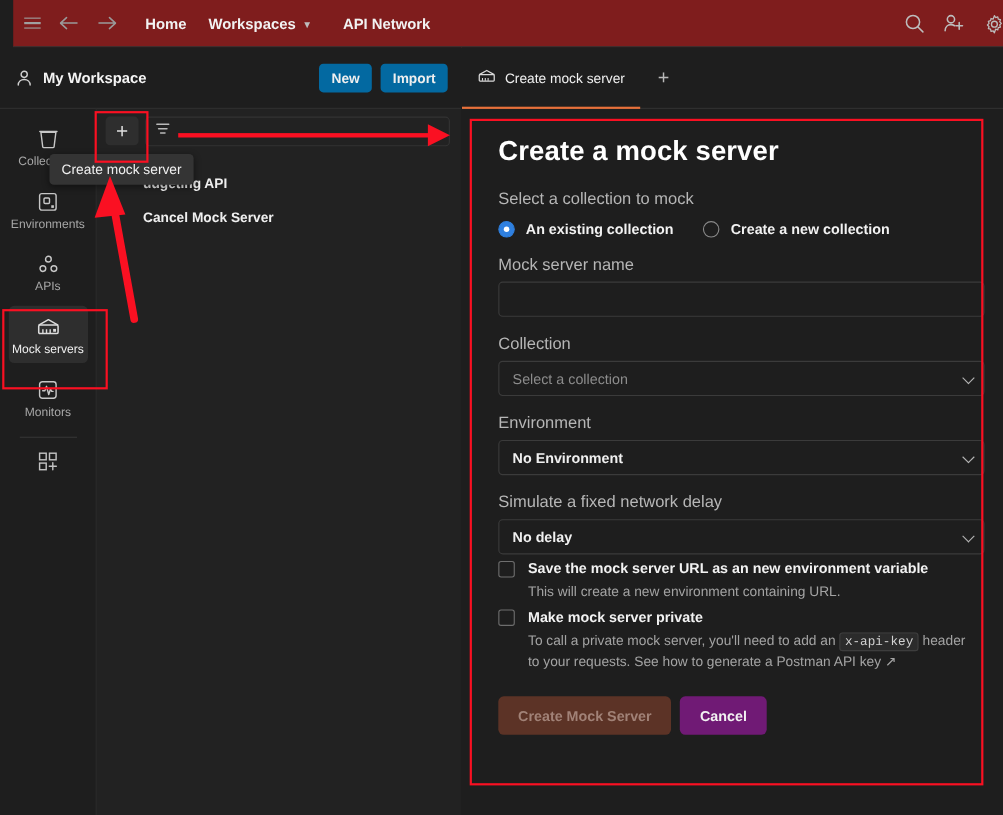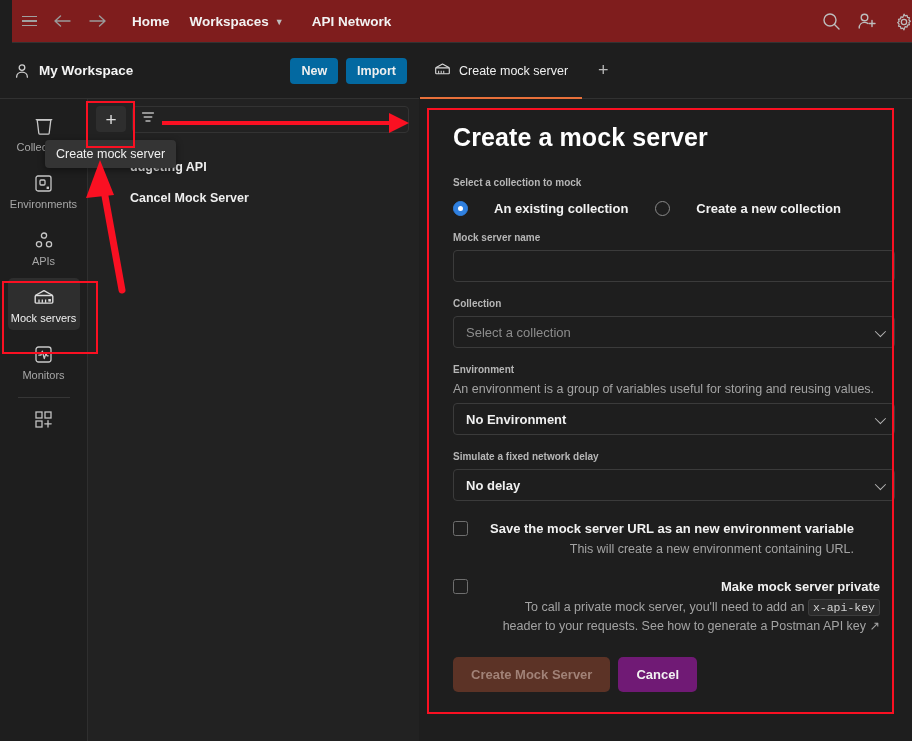--- a/index.html
+++ b/index.html
@@ -101,23 +101,23 @@
     font-size: 12.5px; color: #f0f0f0; cursor: pointer; position: relative;
   }
   .tab.active::after {
     content: ""; position: absolute; left: 0; right: 0; bottom: -1px; height: 2px; background: #e8703a;
   }
   .tab-plus { display: flex; align-items: center; padding: 0 16px; color: #b9b9b9; font-size: 18px; cursor: pointer; }
 
   
   .form { padding: 24px 32px 0 33px; }
   .form h1 { font-size: 25px; font-weight: bold; color: #ffffff; letter-spacing: .1px; }
-  .lbl { font-size: 10px; font-weight: bold; color: #b6b6b6; }
+  .lbl { font-size: 15px; font-weight: normal; color: #b6b6b6; }
   .radios { display: flex; align-items: center; gap: 27px; margin-top: 11px; }
-  .radio { display: flex; align-items: center; gap: 26px; cursor: pointer; }
+  .radio { display: flex; align-items: center; gap: 10px; cursor: pointer; }
   .rdot { width: 15px; height: 15px; border-radius: 50%; border: 1.5px solid #8a8a8a; position: relative; }
   .rdot.on { border-color: #2f80e0; background: #2f80e0; }
   .rdot.on::after { content:""; position:absolute; left:4.2px; top:4.2px; width:5px; height:5px; border-radius:50%; background:#fff; }
   .rlbl { font-size: 13px; font-weight: bold; color: #f2f2f2; }
 
   .field { margin-top: 16px; }
   .field > .lbl { display: block; margin-bottom: 7px; }
   .txtinput, .selectbox {
     width: 442px; height: 32px; background: transparent;
     border: 1px solid #3b3b3b; border-radius: 4px;
@@ -129,21 +129,21 @@
   }
   .selectbox .val { font-size: 13px; font-weight: bold; color: #f0f0f0; }
   .selectbox .val.ph { color: #8c8c8c; font-weight: normal; }
   .chev {
     position: absolute; right: 11px; top: 50%; margin-top: -3px;
     width: 8px; height: 8px; border-right: 1.4px solid #b5b5b5; border-bottom: 1.4px solid #b5b5b5;
     transform: rotate(45deg) translateY(-2px);
   }
   .sublbl { font-size: 12.5px; color: #a3a3a3; margin: 1px 0 7px 0; }
 
-  .checkrow { display: flex; gap: 22px; margin-top: 18px; text-align: right; }
+  .checkrow { display: flex; gap: 12px; margin-top: 4px; }
   .cbox { width: 15px; height: 15px; border: 1.3px solid #6e6e6e; border-radius: 2.5px; flex: none; margin-top: 2px; cursor: pointer; }
   .ctitle { font-size: 13px; font-weight: bold; color: #f2f2f2; }
   .cdesc { font-size: 12.5px; color: #a3a3a3; margin-top: 3px; line-height: 1.5; max-width: 412px; }
   code.chip {
     font-family: "Liberation Mono", monospace; font-size: 11.5px;
     background: #2b2b2b; border: 1px solid #3d3d3d; border-radius: 3px;
     padding: 1px 4px; color: #d2d2d2;
   }
 
   .btnrow { display: flex; gap: 8px; margin-top: 22px; }
@@ -375,21 +375,20 @@
       <div class="field">
         <span class="lbl">Collection</span>
         <div class="selectbox">
           <span class="val ph">Select a collection</span>
           <span class="chev"></span>
         </div>
       </div>
 
       <div class="field">
         <span class="lbl">Environment</span>
-        <div class="sublbl">An environment is a group of variables useful for storing and reusing values.</div>
         <div class="selectbox">
           <span class="val">No Environment</span>
           <span class="chev"></span>
         </div>
       </div>
 
       <div class="field">
         <span class="lbl">Simulate a fixed network delay</span>
         <div class="selectbox">
           <span class="val">No delay</span>

